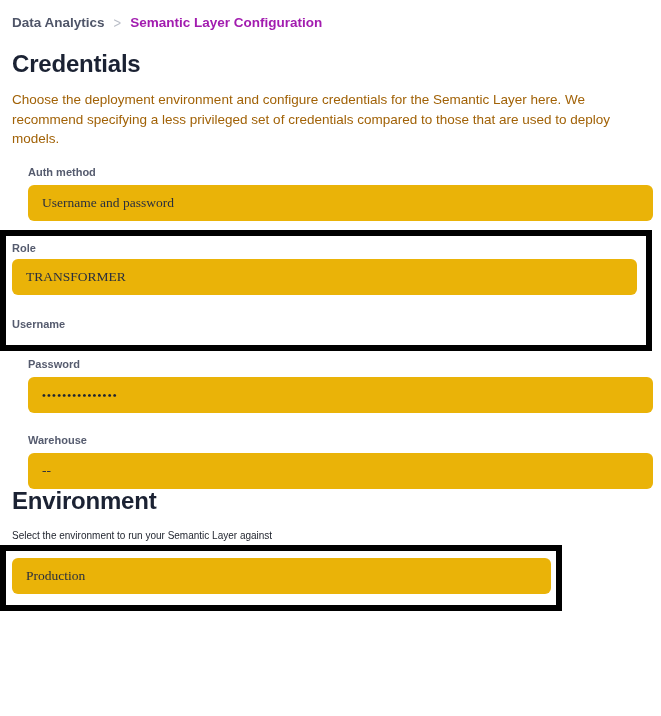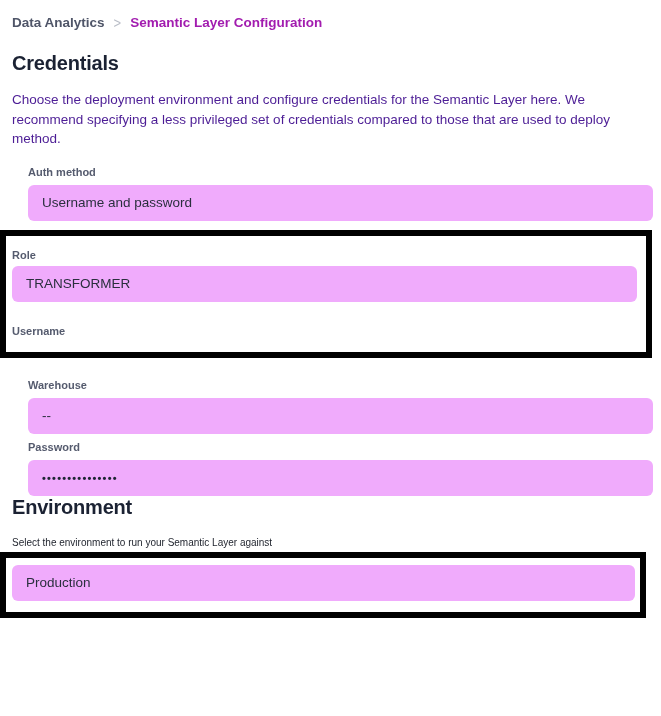--- a/index.html
+++ b/index.html
@@ -23,35 +23,35 @@
     font-size: 13.5px;
     font-weight: 700;
   }
   .crumb-link { color: #4f5568; cursor: pointer; }
   .crumb-sep { color: #b9bdc7; font-weight: 400; font-size: 13px; transform: scaleY(1.15); }
   .crumb-current { color: #a21caf; }
 
   
   h1, h2 {
     margin: 0 0 0 12px;
-    font-size: 20px;
+    font-size: 24px;
     line-height: 23px;
     font-weight: 700;
     color: #1b2233;
     letter-spacing: -0.2px;
   }
   h1 { margin-top: 21px; }
   h2 { }
 
   
   .desc {
     margin: 15px 0 0 12px;
     font-size: 13.5px;
     line-height: 19.5px;
-    color: #4c1d95;
+    color: #a16207;
   }
 
   .subtext {
     margin: 16px 0 0 12px;
     font-size: 10px;
     line-height: 16px;
     color: #1d212b;
   }
 
   
@@ -59,103 +59,104 @@
   .field-label {
     font-size: 11px;
     font-weight: 700;
     line-height: 14px;
     color: #555b6e;
     margin-bottom: 6px;
   }
   .field-input {
     width: 100%;
     height: 36px;
-    background: #f0abfc;
+    background: #eab308;
     border-radius: 6px;
     display: flex;
     align-items: center;
     padding: 0 14px;
     font-size: 13.5px;
     color: #2a2f3e;
     cursor: pointer;
+    font-family: Liberation Serif, serif;
   }
   .pw-value {
     font-size: 11px;
     font-weight: 700;
     letter-spacing: 1.2px;
     color: #1e2433;
   }
 
   
   .hlbox {
     border: 6px solid #000000;
   }
   .hlbox-credentials {
     margin-top: 9px;
     width: 652px;
-    padding: 12px 9px 10px 6px;
+    padding: 5px 9px 10px 6px;
   }
   .hlbox-credentials .field { margin: 0; width: 625px; }
   .hlbox-credentials .field + .field { margin-top: 22px; }
   .hlbox-credentials .field-label { margin-bottom: 4px; }
 
   .field-password { margin-top: 6px; }
   .field-warehouse { margin-top: 20px; }
 
   .hlbox-environment {
     margin-top: 1px;
-    width: 646px;
+    width: 562px;
     padding: 7px 5px 11px 6px;
   }
   .hlbox-environment .field-input { width: 100%; }
 </style>
 </head>
 <body>
 
 <div class="page">
 
   <nav class="breadcrumb">
     <span class="crumb-link">Data Analytics</span>
     <span class="crumb-sep">&gt;</span>
     <span class="crumb-current">Semantic Layer Configuration</span>
   </nav>
 
   <h1>Credentials</h1>
 
   <div class="desc">
     <div>Choose the deployment environment and configure credentials for the Semantic Layer here. We</div>
     <div>recommend specifying a less privileged set of credentials compared to those that are used to deploy</div>
-    <div>method.</div>
+    <div>models.</div>
   </div>
 
   <div class="field">
     <div class="field-label">Auth method</div>
     <div class="field-input">Username and password</div>
   </div>
 
   <div class="hlbox hlbox-credentials">
     <div class="field">
       <div class="field-label">Role</div>
       <div class="field-input">TRANSFORMER</div>
     </div>
     <div class="field">
       <div class="field-label">Username</div>
     </div>
   </div>
 
-  <div class="field field-warehouse">
-    <div class="field-label">Warehouse</div>
-    <div class="field-input">--</div>
-  </div>
-
   <div class="field field-password">
     <div class="field-label">Password</div>
     <div class="field-input">
       <span class="pw-value">•••••••••••••••</span>
     </div>
+  </div>
+
+  <div class="field field-warehouse">
+    <div class="field-label">Warehouse</div>
+    <div class="field-input">--</div>
   </div>
 
   <h2>Environment</h2>
 
   <div class="subtext">Select the environment to run your Semantic Layer against</div>
 
   <div class="hlbox hlbox-environment">
     <div class="field-input">Production</div>
   </div>
 

